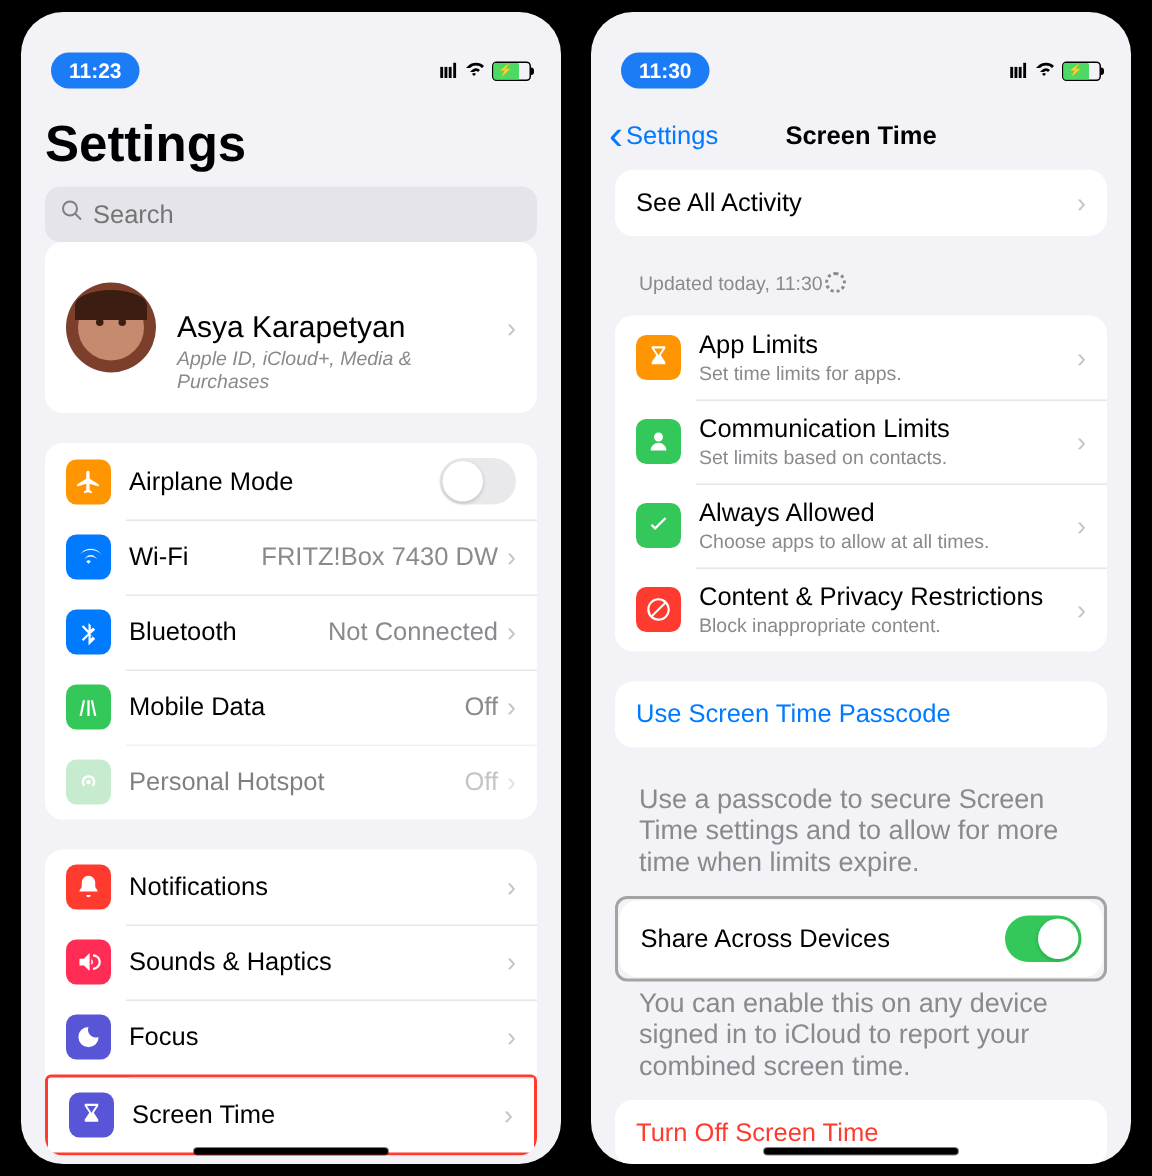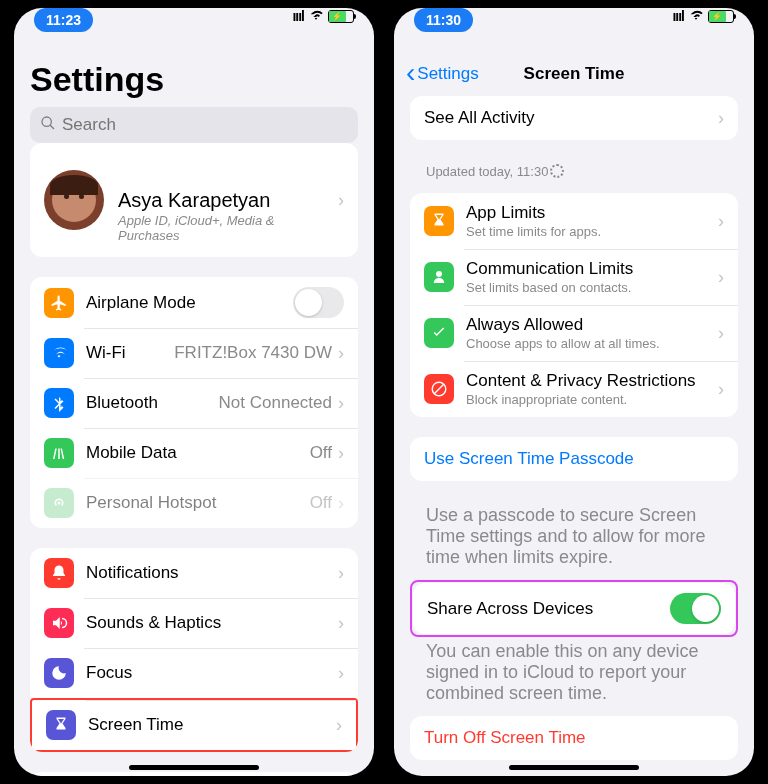--- a/index.html
+++ b/index.html
@@ -1,18 +1,18 @@
 <!DOCTYPE html>
 <html><head>
 <meta charset="utf-8">
 <style>
 *{box-sizing:border-box;margin:0;padding:0;font-family:-apple-system,BlinkMacSystemFont,"Helvetica Neue",Arial,sans-serif;}
 body{background:#000;display:flex;gap:20px;padding:8px;justify-content:center;}
 .phone{width:360px;height:768px;background:#f2f2f7;border-radius:28px;overflow:hidden;position:relative;}
-.status-bar{height:44px;display:flex;align-items:flex-start;padding:0 20px;justify-content:space-between;}
+.status-bar{height:44px;display:flex;align-items:center;padding:0 20px;justify-content:space-between;margin-top:17px;}
 .time{background:#1c7cf6;color:#fff;font-weight:600;font-size:14px;padding:4px 12px;border-radius:14px;}
 .status-icons{display:flex;align-items:center;gap:4px;font-size:14px;}
 .signal{font-weight:700;letter-spacing:-1px;}
 .wifi-icon svg{width:16px;height:12px;}
 .battery{width:26px;height:13px;border:1.5px solid #000;border-radius:3px;position:relative;display:flex;align-items:center;}
 .battery::after{content:"";position:absolute;right:-3px;width:2px;height:5px;background:#000;border-radius:0 2px 2px 0;}
 .battery-fill{background:#4cd964;height:100%;width:70%;border-radius:1px;position:relative;}
 .battery-fill::after{content:"⚡";position:absolute;left:50%;top:50%;transform:translate(-50%,-50%);font-size:8px;color:#000;}
 .nav-bar{display:flex;align-items:center;height:44px;padding:0 12px;position:relative;}
 .back-btn{color:#007aff;font-size:17px;display:flex;align-items:center;gap:2px;}
@@ -40,21 +40,21 @@
 .profile-row .label{font-size:20px;font-weight:500;margin-top:32px;}
 .profile-row .sub{font-size:13px;font-style:italic;}
 .switch{width:51px;height:31px;background:#e9e9eb;border-radius:16px;position:relative;transition:.2s;}
 .switch.on{background:#34c759;}
 .switch .knob{position:absolute;width:27px;height:27px;background:#fff;border-radius:50%;top:2px;left:2px;box-shadow:0 1px 3px rgba(0,0,0,.2);transition:.2s;}
 .switch.on .knob{left:22px;}
 .footer-text{font-size:18px;color:#8a8a8e;padding:4px 16px 12px 16px;}
 .link-row .label{color:#007aff;}
 .danger-row .label{color:#ff3b30;}
 .highlight{border:2px solid #ff3b30;border-radius:4px;}
-.highlight-pad{border:2px solid #d946ef;border-radius:8px;padding:1px;}
+.highlight-pad{border:2px solid #a3a3a3;border-radius:8px;padding:1px;}
 .home-ind{position:absolute;bottom:6px;left:50%;transform:translateX(-50%);width:130px;height:5px;background:#000;border-radius:3px;}
 .small-upd{display:flex;align-items:flex-start;gap:2px;padding:4px 16px 14px;color:#8a8a8e;font-size:13px;}
 .spinner{width:14px;height:14px;border:2px dotted #8a8a8e;border-radius:50%;}
 .face{width:44px;height:44px;border-radius:50%;background:#c68a6e;position:relative;}
 .face::before,.face::after{content:"";position:absolute;width:5px;height:5px;background:#3b1d12;border-radius:50%;top:16px;}
 .face::before{left:12px;}
 .face::after{right:12px;}
 .hair{position:absolute;top:-3px;left:-2px;right:-2px;height:20px;background:#3b1d12;border-radius:50% 50% 0 0;}
 </style>
 </head>

